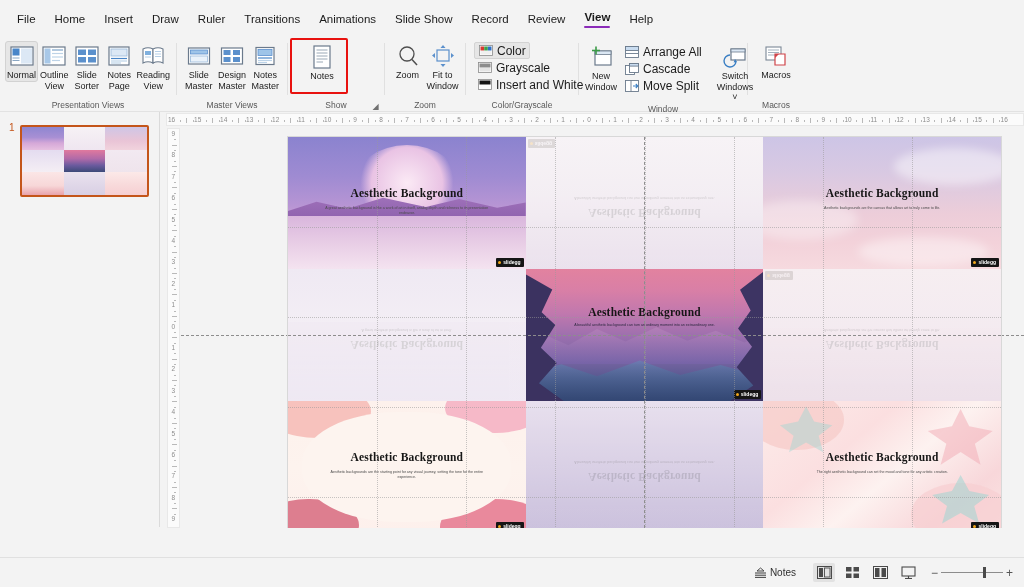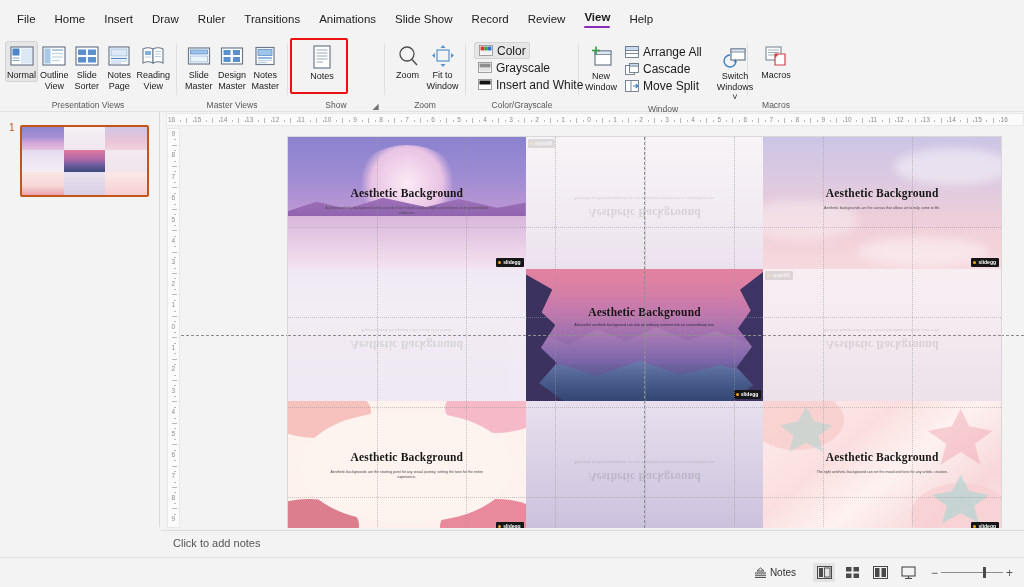--- a/index.html
+++ b/index.html
@@ -833,21 +833,20 @@
           <div class="gl glh" style="top: 90px;"></div>
           <div class="gl glh" style="top: 180px;"></div>
           <div class="gl glh" style="top: 270px;"></div>
           <div class="gl glh" style="top: 360px;"></div>
         </div>
       <div class="guide guidev" style="left:356px"></div>
       <div class="guide guideh" style="top:198px"></div>
     </div>
   </div>
 
-  <div class="notespane">Click to add notes</div>
 
   <div class="statusbar">
     <div class="sbright">
       <span class="sbitem" style="margin-right:14px">
         <svg width="13" height="12" viewBox="0 0 13 12" style="margin-right:3px">
             <path d="M6.5 1 L10 4 L3 4 Z" fill="none" stroke="#4a4a4a" stroke-width="1"></path>
             <line x1="1" y1="6" x2="12" y2="6" stroke="#4a4a4a" stroke-width="1.1"></line>
             <line x1="1" y1="8.2" x2="12" y2="8.2" stroke="#4a4a4a" stroke-width="1.1"></line>
             <line x1="1" y1="10.4" x2="12" y2="10.4" stroke="#4a4a4a" stroke-width="1.1"></line>
           </svg>

